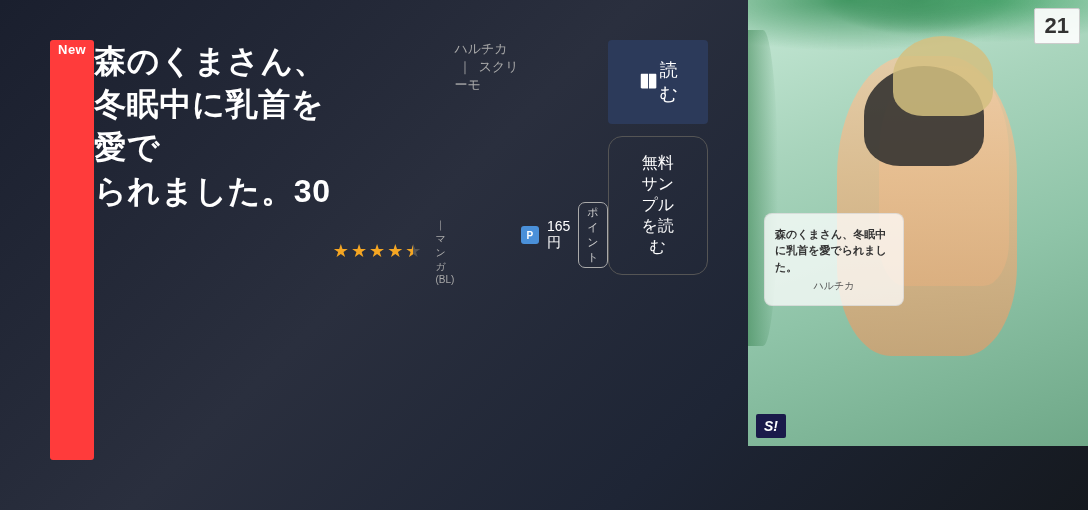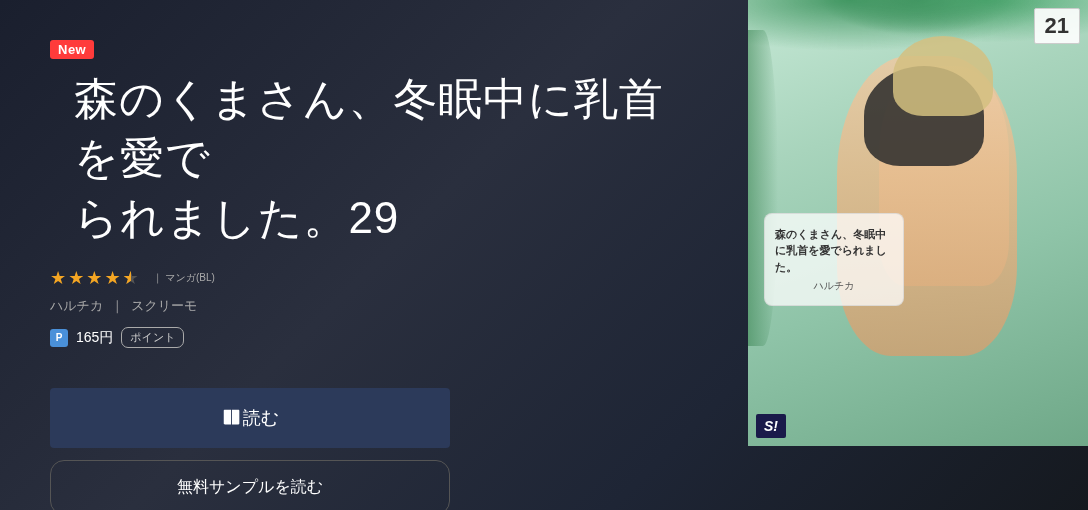--- a/index.html
+++ b/index.html
@@ -19,46 +19,45 @@
       width: 1088px;
       height: 510px;
       background: linear-gradient(135deg, #1a1f2e 0%, #2a2f3e 40%, #1e2535 70%, #15191f 100%);
       position: relative;
     }
 
     .left-section {
       flex: 1;
       padding: 40px 40px 40px 50px;
       display: flex;
-      flex-direction: column;
+      flex-direction: row;
       justify-content: flex-start;
       position: relative;
     }
 
     .new-badge {
       display: inline-block;
       background: #ff3b3b;
       color: #fff;
       font-size: 13px;
       font-weight: bold;
       padding: 2px 8px;
       border-radius: 3px;
       margin-bottom: 10px;
       letter-spacing: 0.5px;
       width: fit-content;
     }
 
     .title {
-      font-size: 44px;
-      font-weight: normal;
+      font-size: 32px;
+      font-weight: bold;
       line-height: 1.35;
       color: #ffffff;
       margin-bottom: 20px;
       letter-spacing: 0.02em;
-      margin-left: 24px;
     }
 
     .meta-row {
       display: flex;
       align-items: center;
       gap: 10px;
       margin-bottom: 8px;
     }
 
     .stars {
@@ -339,21 +338,21 @@
 <body>
 
 <div class="page-container">
 
   <div class="left-section">
 
     <span class="new-badge">New</span>
 
     <h1 class="title">
       <span>森のくまさん、冬眠中に乳首を愛で</span><br>
-      <span>られました。29</span>
+      <span>られました。30</span>
     </h1>
 
     <div class="meta-row">
       <div class="stars">
         <span>★</span>
         <span>★</span>
         <span>★</span>
         <span>★</span>
         <span class="star-half"></span>
       </div>

